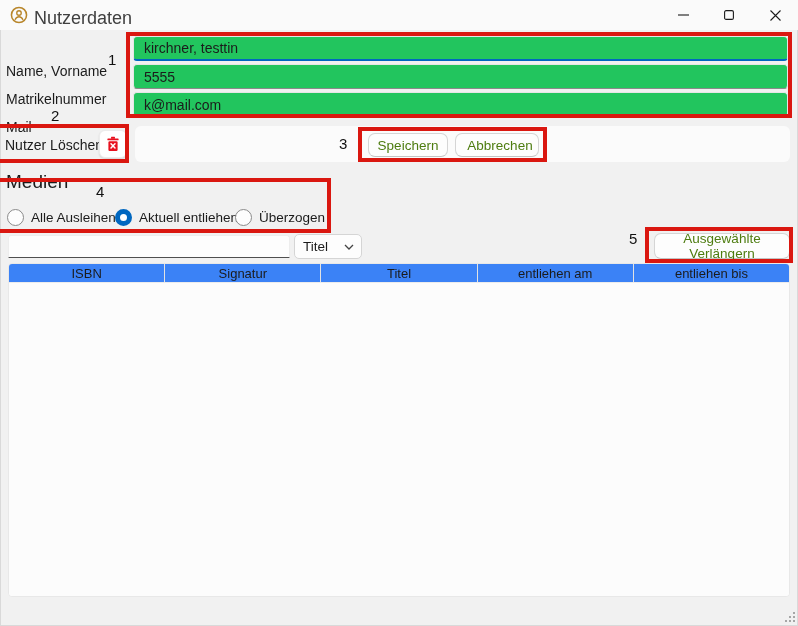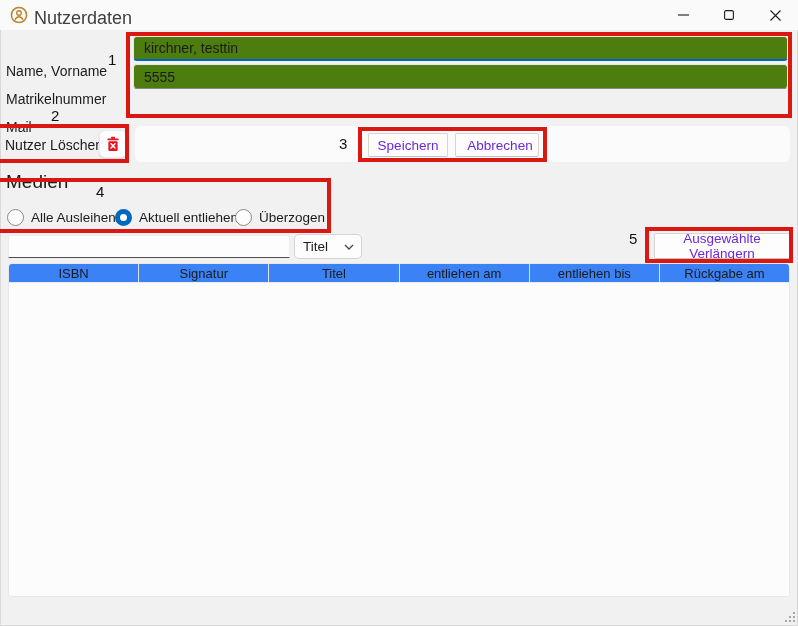--- a/index.html
+++ b/index.html
@@ -8,33 +8,33 @@
           box-shadow:0 0 0 1px #d9d9d9 inset;}
   
   .titlebar{position:absolute;left:0;top:0;width:798px;height:30px;background:#fafafa;}
   .app-icon{position:absolute;left:10px;top:6px;width:18px;height:18px;}
   .title-text{position:absolute;left:34px;top:8px;font-size:18px;color:#404040;}
   .win-btn{position:absolute;top:0;width:46px;height:30px;display:flex;align-items:center;
            justify-content:center;background:transparent;border:none;padding:0;}
   .win-btn.min{left:660px;} .win-btn.max{left:706px;} .win-btn.close{left:752px;}
   
   .fld-label{position:absolute;left:6px;font-size:14px;color:#1b1b1b;line-height:14px;margin-top:20px;}
-  .inp{position:absolute;left:133px;width:655px;height:25px;background:#4d7c0f;
+  .inp{position:absolute;left:133px;width:655px;height:25px;background:#22c55e;
        border:1px solid #e6e6e6;border-bottom:1px solid #8a8a8a;border-radius:4px;
        padding:0 10px;font-size:14px;color:#1b1b1b;outline:none;}
   .inp.focused{border-bottom:2px solid #0067c0;}
   
   .panel{position:absolute;left:135px;top:126px;width:655px;height:36px;background:#fbfbfb;
          border-radius:6px;}
   .del-label{position:absolute;left:5px;top:137px;font-size:14px;color:#1b1b1b;}
   .icon-btn{position:absolute;left:99px;top:130px;width:28px;height:28px;background:#fff;
             border:1px solid #ececec;border-radius:6px;box-shadow:0 1px 2px rgba(0,0,0,.12);
             display:flex;align-items:center;justify-content:center;padding:0;}
   .btn{position:absolute;height:24px;background:#fdfdfd;border:1px solid #d5d5d5;
-       border-bottom-color:#c3c3c3;border-radius:2px;font-size:13.5px;color:#6d28d9;
+       border-bottom-color:#c3c3c3;border-radius:7px;font-size:13.5px;color:#4d7c0f;
        display:flex;align-items:center;justify-content:center;padding:0 10px;}
   .btn.save{left:368px;top:133px;width:80px;}
   .btn.cancel{left:455px;top:133px;width:84px;padding-left:16px;}
   
   .medien-h{position:absolute;left:6px;top:171px;font-size:19px;color:#1b1b1b;}
   .radio-item{position:absolute;top:207px;height:20px;display:flex;align-items:center;gap:7px;}
   .radio-item.r0{left:7px;align-items:center;} .radio-item.r1{left:115px;} .radio-item.r2{left:235px;}
   .radio-circ{width:17px;height:17px;border-radius:50%;border:1px solid #8a8a8a;background:#fdfdfd;flex:none;}
   .radio-circ.sel{border:5px solid #0067c0;background:#fff;}
   .radio-lbl{font-size:13.5px;color:#1b1b1b;white-space:nowrap;}
@@ -96,20 +96,21 @@
         </svg>
     </button>
   </div>
 
   <span class="fld-label" style="top:44px">Name, Vorname</span>
   <span class="fld-label" style="top:72px">Matrikelnummer</span>
   <span class="fld-label" style="top:100px">Mail</span>
 
   <input class="inp focused" style="top: 36px;" value="kirchner, testtin">
   <input class="inp" style="top: 64px;" value="5555">
+  <input class="inp" style="top: 92px;" value="k@mail.com">
 
   <div class="panel"></div>
   <span class="del-label">Nutzer Löschen</span>
   <button class="icon-btn">
     <svg width="16" height="16" viewBox="0 0 16 16">
       <rect x="6" y="0.8" width="4" height="2" rx="0.5" fill="#e8111f"></rect>
       <rect x="2.4" y="2.4" width="11.2" height="1.9" rx="0.6" fill="#e8111f"></rect>
       <rect x="3.4" y="5.3" width="9.2" height="9.6" rx="1.2" fill="#e8111f"></rect>
       <path d="M6 7.8 L10 12 M10 7.8 L6 12" stroke="#fff" stroke-width="1.5" stroke-linecap="round"></path>
     </svg>
@@ -141,21 +142,20 @@
   </div>
   <button class="btn extend">Ausgewählte Verlängern</button>
 
   <div class="table">
     <div class="thead">
       <div class="th">ISBN</div>
       <div class="th">Signatur</div>
       <div class="th">Titel</div>
       <div class="th">entliehen am</div>
       <div class="th">entliehen bis</div>
-      <div class="th">Rückgabe am</div>
     </div>
     <div class="tbody"></div>
   </div>
 
   <div class="grip">
     <i style="right:0;bottom:0"></i>
       <i style="right:0;bottom:4px"></i>
       <i style="right:0;bottom:8px"></i>
     <i style="right:4px;bottom:0"></i>
       <i style="right:4px;bottom:4px"></i>

